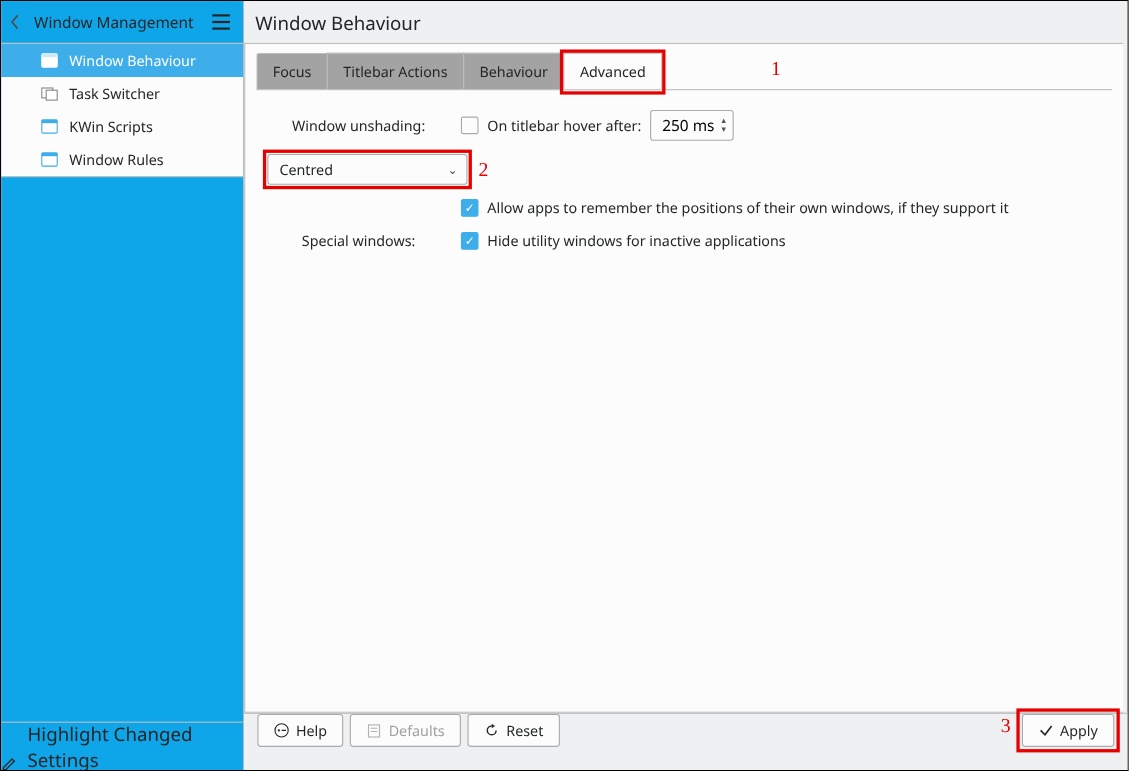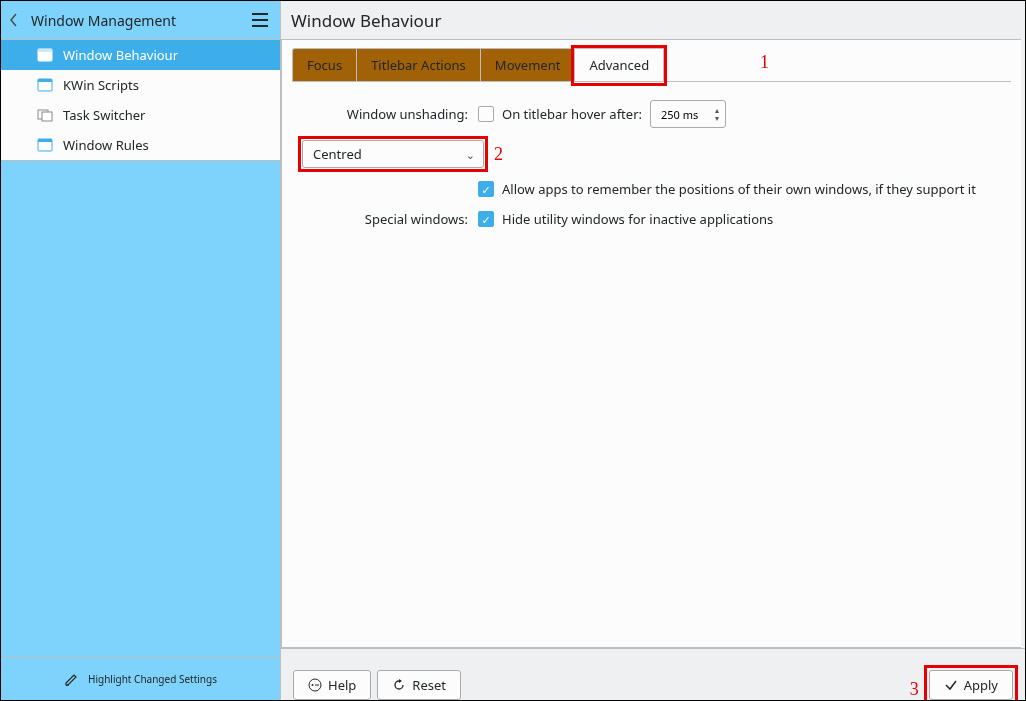--- a/index.html
+++ b/index.html
@@ -1,52 +1,52 @@
 <!DOCTYPE html>
 <html><head>
 <meta charset="utf-8">
 <style>
   * { box-sizing: border-box; margin: 0; padding: 0; font-family: "Noto Sans", "Segoe UI", sans-serif; }
   html, body { width: 1026px; height: 701px; overflow: hidden; }
   body { background: #eff0f1; color: #232627; font-size: 13px; border: 1px solid #000; }
   .app { display: flex; height: 699px; }
-  .sidebar { width: 280px; background: #7dd3fc; display: flex; flex-direction: column; border-right: 1px solid #bcbebf; }
+  .sidebar { width: 221px; background: #0ea5e9; display: flex; flex-direction: column; border-right: 1px solid #bcbebf; }
   .sidebar-header { display: flex; align-items: center; height: 38px; padding: 0 8px; }
   .back-chevron { width: 18px; text-align: center; color: #4d4d4d; font-size: 16px; }
   .sidebar-title { flex: 1; font-size: 14px; padding-left: 4px; }
   .hamburger { width: 24px; height: 24px; display: flex; flex-direction: column; justify-content: center; gap: 4px; align-items: center; cursor: pointer; }
   .hamburger span { display: block; width: 16px; height: 2px; background: #232627; }
   .sidebar-list { background: #fcfcfc; border-top: 1px solid #bcbebf; border-bottom: 1px solid #bcbebf; }
   .sidebar-item { display: flex; align-items: center; height: 30px; padding: 0 8px 0 36px; cursor: pointer; color: #232627; gap: 10px; }
   .sidebar-item.active { background: #3daee9; color: #fff; }
   .side-icon { width: 16px; height: 16px; display: inline-flex; align-items: center; justify-content: center; }
   .sidebar-spacer { flex: 1; }
   .sidebar-footer { height: 44px; display: flex; align-items: center; justify-content: center; border-top: 1px solid #bcbebf; }
-  .sidebar-footer-btn { display: flex; align-items: center; gap: 8px; font-size: 10px; color: #232627; cursor: pointer; }
+  .sidebar-footer-btn { display: flex; align-items: flex-end; gap: 8px; font-size: 17px; color: #232627; cursor: pointer; }
   .content { flex: 1; display: flex; flex-direction: column; background: #eff0f1; }
   .content-header { height: 38px; display: flex; align-items: center; padding: 0 10px; }
   .content-title { font-size: 17px; font-weight: 400; }
   .content-body { flex: 1; margin: 0 4px 0 0; background: #fcfcfc; border: 1px solid #bcbebf; border-right: none; display: flex; flex-direction: column; }
   .tabbar { display: flex; padding: 8px 10px 0 10px; gap: 0; }
-  .tab { padding: 7px 14px; border: 1px solid #bcbebf; border-bottom: none; background: #a16207; margin-right: -1px; cursor: pointer; font-size: 13px; color: #232627; position: relative; }
+  .tab { padding: 7px 14px; border: 1px solid #bcbebf; border-bottom: none; background: #a3a3a3; margin-right: -1px; cursor: pointer; font-size: 13px; color: #232627; position: relative; }
   .tab:first-child { border-top-left-radius: 3px; }
   .tab.active { background: #fcfcfc; text-align: right; }
   .tabbar-underline { height: 1px; background: #bcbebf; margin: 0 10px; }
   .form { padding: 18px 20px; }
   .form-row { display: flex; align-items: center; margin-bottom: 12px; }
-  .form-label { width: 176px; text-align: right; padding-right: 10px; font-size: 13px; color: #232627; }
+  .form-label { width: 176px; text-align: center; padding-right: 10px; font-size: 13px; color: #232627; }
   .form-controls { display: flex; align-items: center; gap: 8px; justify-content: center; }
   .checkbox { width: 16px; height: 16px; border: 1px solid #a8aaab; border-radius: 2px; background: #fcfcfc; display: inline-flex; align-items: center; justify-content: center; font-size: 11px; color: #fff; }
   .checkbox.checked { background: #3daee9; border-color: #3daee9; }
   .spinbox { display: flex; align-items: center; border: 1px solid #a8aaab; border-radius: 3px; height: 28px; padding: 0 6px 0 10px; background: #fcfcfc; }
-  .spinbox input { border: none; width: 50px; font-size: 11px; background: transparent; outline: none; }
+  .spinbox input { border: none; width: 50px; font-size: 14px; background: transparent; outline: none; }
   .spin-arrows { display: flex; flex-direction: column; font-size: 8px; line-height: 8px; color: #555; margin-left: 4px; }
   .combobox { display: flex; align-items: center; justify-content: space-between; border: 1px solid #a8aaab; border-radius: 3px; height: 28px; padding: 0 8px 0 10px; background: #fcfcfc; width: 182px; cursor: pointer; }
   .chev-down { font-size: 11px; color: #555; }
-  .footer { height: 52px; display: flex; align-items: flex-end; padding: 0 12px; gap: 6px; border-top: 1px solid #bcbebf; background: #eff0f1; }
+  .footer { height: 52px; display: flex; align-items: flex-start; padding: 0 12px; gap: 6px; border-top: 1px solid #bcbebf; background: #eff0f1; }
   .btn { display: flex; align-items: center; gap: 6px; height: 30px; padding: 0 14px; border: 1px solid #a8aaab; border-radius: 3px; background: #fcfcfc; font-size: 13px; cursor: pointer; color: #232627; }
   .btn.disabled { color: #a0a0a0; cursor: default; }
   .footer-spacer { flex: 1; }
   .annot-box { position: absolute; border: 3px solid #e60000; pointer-events: none; }
   .annot-num { position: absolute; color: #e60000; font-size: 18px; font-family: Georgia, serif; }
   .rel { position: relative; }
   svg { display: block; }
 </style>
 </head>
 <body>
@@ -73,34 +73,34 @@
           <svg width="16" height="16" viewBox="0 0 16 16">
               <rect x="1" y="2" width="14" height="12" rx="1" fill="#fff" stroke="#fff"></rect>
               <rect x="1" y="2" width="14" height="3" fill="#cde8f7"></rect>
             </svg>
         </span>
         <span>Window Behaviour</span>
       </div>
       <div class="sidebar-item">
         <span class="side-icon">
           <svg width="16" height="16" viewBox="0 0 16 16">
+              <rect x="1" y="3" width="10" height="9" fill="none" stroke="#888"></rect>
+              <rect x="5" y="5" width="10" height="9" fill="#fff" stroke="#888"></rect>
+            </svg>
+        </span>
+        <span>Task Switcher</span>
+      </div>
+      <div class="sidebar-item">
+        <span class="side-icon">
+          <svg width="16" height="16" viewBox="0 0 16 16">
               <rect x="1" y="2" width="14" height="12" rx="1" fill="#fff" stroke="#3daee9"></rect>
               <rect x="1" y="2" width="14" height="3" fill="#3daee9"></rect>
             </svg>
         </span>
         <span>KWin Scripts</span>
-      </div>
-      <div class="sidebar-item">
-        <span class="side-icon">
-          <svg width="16" height="16" viewBox="0 0 16 16">
-              <rect x="1" y="3" width="10" height="9" fill="none" stroke="#888"></rect>
-              <rect x="5" y="5" width="10" height="9" fill="#fff" stroke="#888"></rect>
-            </svg>
-        </span>
-        <span>Task Switcher</span>
       </div>
       <div class="sidebar-item">
         <span class="side-icon">
           <svg width="16" height="16" viewBox="0 0 16 16">
               <rect x="1" y="2" width="14" height="12" rx="1" fill="#fff" stroke="#3daee9"></rect>
               <rect x="1" y="2" width="14" height="3" fill="#3daee9"></rect>
             </svg>
         </span>
         <span>Window Rules</span>
       </div>
@@ -120,21 +120,21 @@
   </div>
 
   <div class="content">
     <div class="content-header">
       <div class="content-title">Window Behaviour</div>
     </div>
     <div class="content-body rel">
       <div class="tabbar">
         <div class="tab">Focus</div>
         <div class="tab">Titlebar Actions</div>
-        <div class="tab">Movement</div>
+        <div class="tab">Behaviour</div>
         <div class="tab active rel">
           <span>Advanced</span>
           <div class="annot-box" style="left:-4px; top:-4px; right:-4px; bottom:-5px;"></div>
         </div>
       </div>
       <div class="tabbar-underline"></div>
 
       <div class="form">
 
         <div class="form-row">
@@ -187,20 +187,29 @@
       <div class="btn">
         <span>
           <svg width="14" height="14" viewBox="0 0 14 14">
               <circle cx="7" cy="7" r="6" fill="none" stroke="#232627"></circle>
               <circle cx="4.5" cy="7" r="1" fill="#232627"></circle>
               <path d="M7 7 L11 7" stroke="#232627"></path>
             </svg>
         </span>
         <span>Help</span>
       </div>
+      <div class="btn disabled">
+        <span>
+          <svg width="14" height="14" viewBox="0 0 14 14">
+              <rect x="2" y="2" width="10" height="11" fill="none" stroke="#b0b0b0"></rect>
+              <path d="M4 5h6M4 8h6" stroke="#b0b0b0"></path>
+            </svg>
+        </span>
+        <span>Defaults</span>
+      </div>
       <div class="btn">
         <span>
           <svg width="14" height="14" viewBox="0 0 14 14">
               <path d="M11 7 A4 4 0 1 1 7 3" fill="none" stroke="#232627" stroke-width="1.3"></path>
               <path d="M7 1 L7 5 L10 3 Z" fill="#232627"></path>
             </svg>
         </span>
         <span>Reset</span>
       </div>
       <div class="footer-spacer"></div>

